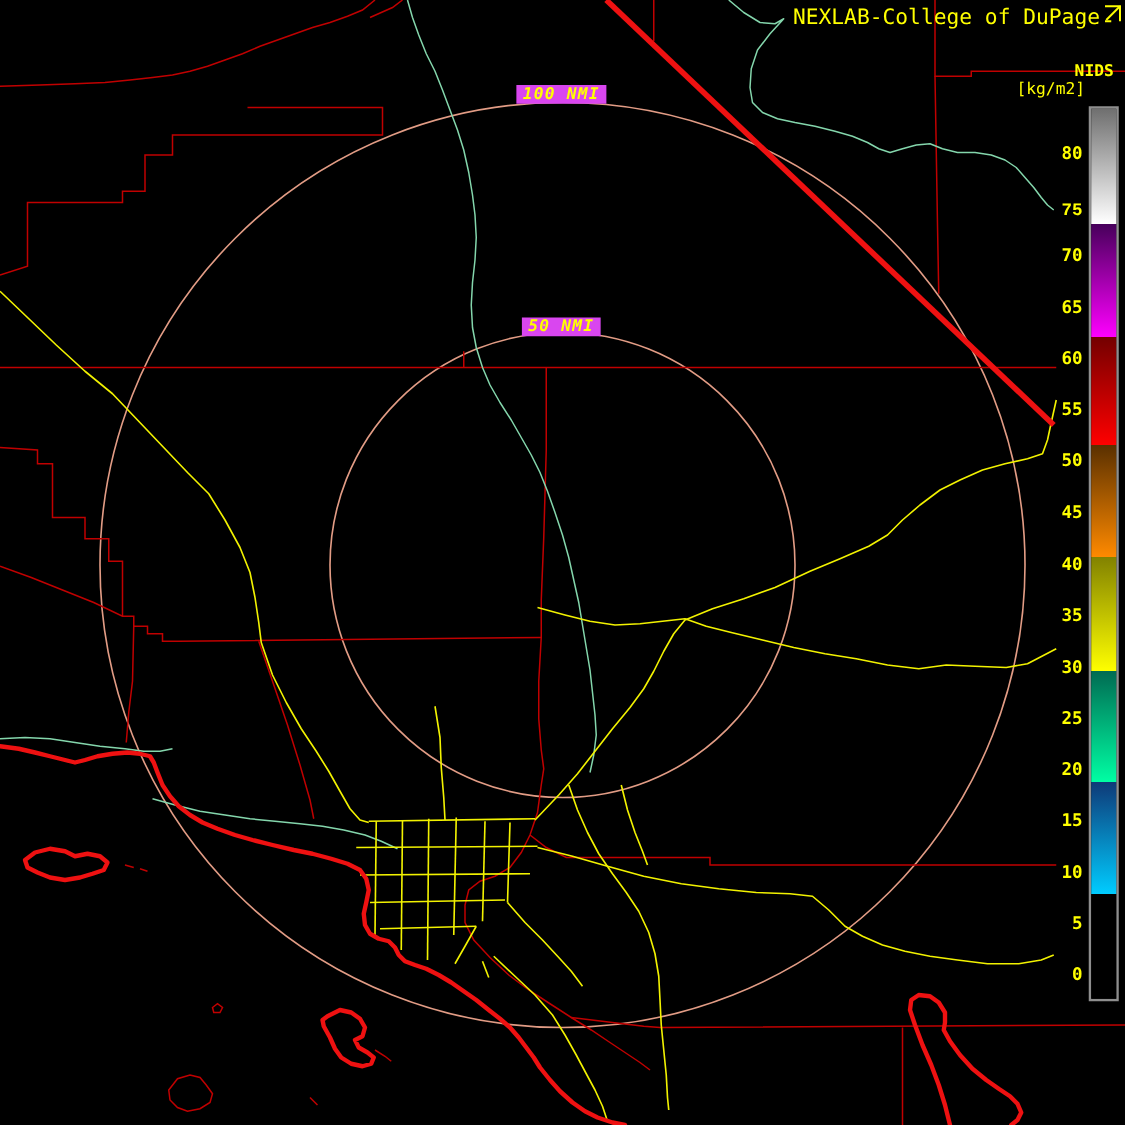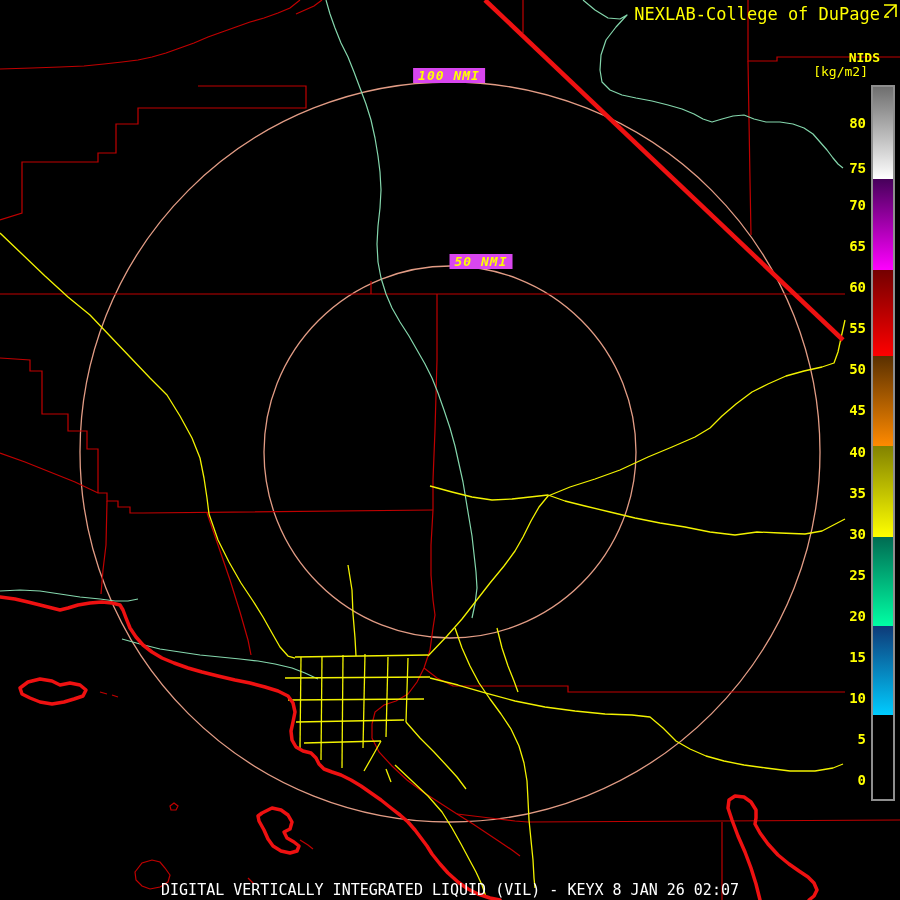--- a/index.html
+++ b/index.html
@@ -10,27 +10,27 @@
   .ring{stroke:var(--ring-salmon);fill:none;stroke-width:1.3;}
   .county{stroke:var(--county-red);fill:none;stroke-width:1.2;}
   .thickred{stroke:var(--coast-red);fill:none;stroke-width:3.5;stroke-linejoin:round;stroke-linecap:round;}
   .stateline{stroke:var(--coast-red);fill:none;stroke-width:4.5;}
   .road{stroke:var(--road-yellow);fill:none;stroke-width:1.3;stroke-linejoin:round;}
   .river{stroke:var(--river-green);fill:none;stroke-width:1.2;stroke-linejoin:round;}
   .islandthin{stroke:var(--county-red);fill:none;stroke-width:1.2;}
   
   .brand{position:absolute;top:4px;right:20px;color:var(--text-yellow);font-size:17px;letter-spacing:0;}
   .logo{position:absolute;top:4px;right:2px;}
-  .nids{position:absolute;top:50px;right:20px;color:var(--text-yellow);font-size:13px;font-weight:bold;}
+  .nids{position:absolute;top:50px;right:9px;color:var(--text-yellow);font-size:13px;font-weight:bold;}
   .units{position:absolute;top:64px;right:32px;color:var(--text-yellow);font-size:13px;}
   .ring-label{position:absolute;transform:translateX(-50%);color:var(--text-yellow);
               font-size:13px;font-weight:bold;font-style:italic;background:#d946ef;
               padding:0 5px;letter-spacing:1px;white-space:nowrap;}
   .ring-label.outer{left:449px;top:68px;}
-  .ring-label.inner{left:449px;top:254px;margin-left:32px;}
+  .ring-label.inner{left:449px;top:254px;}
   .colorbar{position:absolute;left:871px;top:85px;width:20px;height:712px;border:2px solid #8e8e8e;background:#000;}
   .colorbar-gradient{width:100%;height:100%;}
   .ticks{position:absolute;top:0;right:34px;width:40px;height:788px;pointer-events:none;}
   .ticks .tick{position:absolute;right:0;color:var(--text-yellow);font-size:14px;font-weight:bold;
                line-height:20px;text-align:right;}
   .title{position:absolute;bottom:1px;left:0;width:100%;text-align:center;color:var(--text-white);
          font-size:15px;letter-spacing:0;white-space:pre;}
 </style>
 </head>
 <body>
@@ -144,15 +144,14 @@
       <span class="tick" style="top: 482.562px; text-align: right;">35</span>
       <span class="tick" style="top: 523.625px;">30</span>
       <span class="tick" style="top: 564.688px;">25</span>
       <span class="tick" style="top: 605.75px; margin-left: 40px;">20</span>
       <span class="tick" style="top: 646.812px;">15</span>
       <span class="tick" style="top: 687.875px;">10</span>
       <span class="tick" style="top: 728.938px;">5</span>
       <span class="tick" style="top: 770px;">0</span>
     </div>
 
-  <div class="title">DIGITAL VERTICALLY INTEGRATED LIQUID (VIL) - KEYX 8 JAN 26 02:07</div>
 
 </div>
 
 </body></html>

